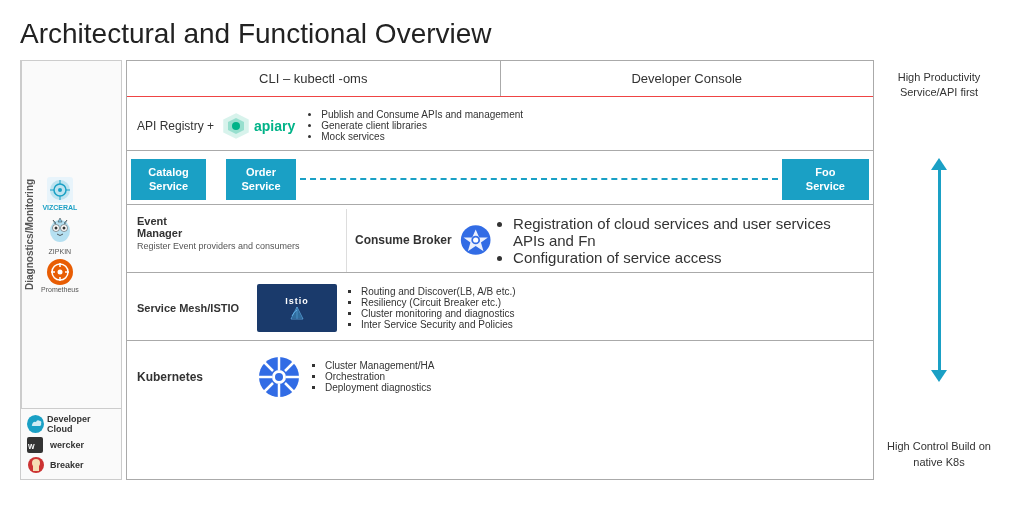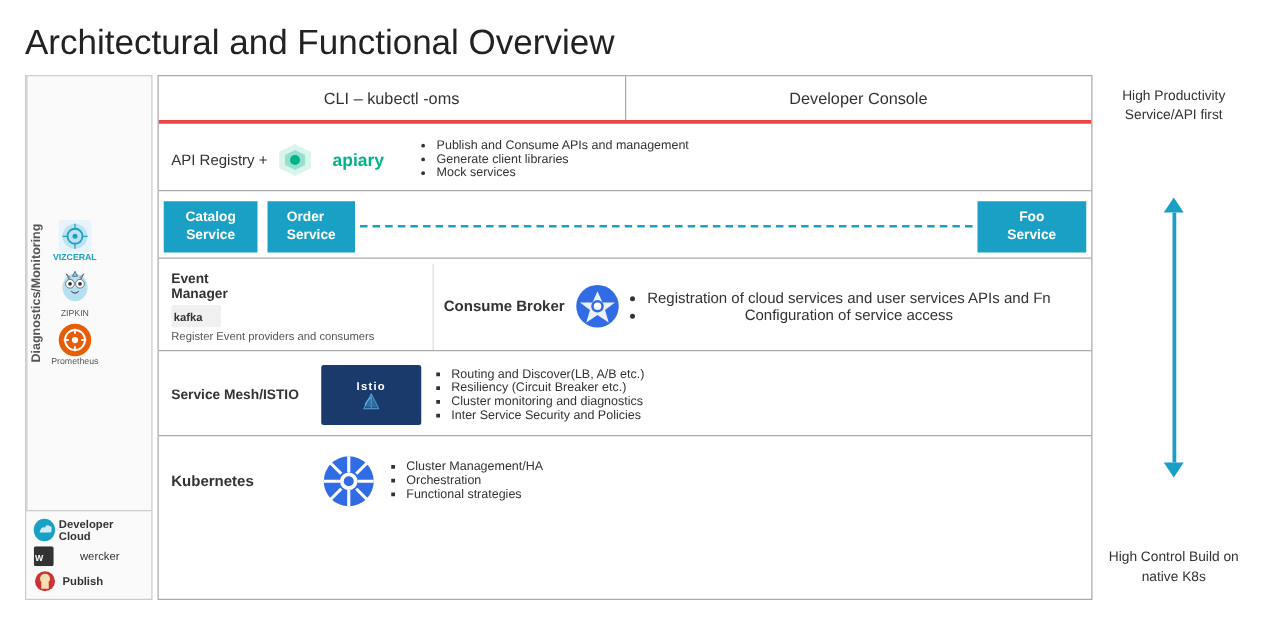--- a/index.html
+++ b/index.html
@@ -56,21 +56,21 @@
       color: #333;
       text-align: center;
       font-weight: normal;
       line-height: 1.4;
     }
 
     
     .row-top-bar {
       display: flex;
       flex-direction: row;
-      border-bottom: 3px solid #ef4444;
+      border-bottom: 1px solid #ef4444;
     }
     .top-bar-cli {
       flex: 1;
       text-align: center;
       padding: 10px;
       font-size: 13px;
       color: #333;
       border-right: 1px solid #aaa;
     }
     .top-bar-dev {
@@ -92,24 +92,24 @@
     .api-label {
       font-size: 12px;
       color: #333;
       margin-right: 8px;
       white-space: nowrap;
     }
     .apiary-logo {
       color: #00b388;
       font-size: 14px;
       font-weight: bold;
-      margin-right: 28px;
-      display: flex;
-      align-items: center;
-      gap: 16px;
+      margin-right: 12px;
+      display: flex;
+      align-items: center;
+      gap: 4px;
     }
     .apiary-icon {
       width: 28px;
       height: 28px;
     }
     .api-bullets {
       font-size: 10px;
       color: #333;
       list-style: disc;
       padding-left: 14px;
@@ -138,22 +138,22 @@
     .order-box {
       background: #1aa0c5;
       color: white;
       font-size: 11px;
       font-weight: bold;
       padding: 6px 10px;
       display: flex;
       align-items: center;
       justify-content: center;
       min-width: 70px;
-      text-align: left;
-      margin-left: 4px;
+      text-align: center;
+      margin-left: 16px;
       line-height: 1.3;
     }
     .foo-box {
       background: #1aa0c5;
       color: white;
       font-size: 11px;
       font-weight: bold;
       padding: 6px 24px;
       display: flex;
       align-items: center;
@@ -203,25 +203,24 @@
       font-size: 12px;
       font-weight: bold;
       color: #333;
       white-space: nowrap;
     }
     .k8s-icon-sm {
       width: 36px;
       height: 36px;
     }
     .broker-bullets {
-      font-size: 12px;
+      font-size: 15px;
       color: #333;
       list-style: disc;
       padding-left: 14px;
-      text-align: center;
     }
 
     .row-mesh {
       display: flex;
       flex-direction: row;
       border-bottom: 1px solid #aaa;
       min-height: 64px;
       align-items: center;
       padding: 6px 10px;
       gap: 10px;
@@ -395,31 +394,31 @@
           <span style="font-size:9px;color:#333;font-weight:bold;">Developer
 Cloud</span>
         </div>
         <div class="devcloud-row">
           <div style="width:16px;height:16px;">
             <svg width="16" height="16" viewBox="0 0 16 16">
               <rect width="16" height="16" rx="2" fill="#333"></rect>
               <text x="1" y="12" font-size="7" fill="white" font-weight="bold">W</text>
             </svg>
           </div>
-          <span style="font-size:9px;color:#333;font-weight:normal;margin-left:18px;">wercker</span>
+          <span style="font-size:9px;color:#333;font-weight:bold;margin-left:4px;">wercker</span>
         </div>
         <div class="devcloud-row">
           <div style="width:18px;height:18px;">
             <svg width="18" height="18" viewBox="0 0 18 18">
               <circle cx="9" cy="9" r="8" fill="#cc3333"></circle>
               <circle cx="9" cy="7" r="4" fill="#f5deb3"></circle>
               <rect x="6" y="10" width="6" height="5" fill="#f5deb3"></rect>
             </svg>
           </div>
-          <span style="font-size:9px;color:#333;font-weight:bold;margin-left:2px;">Publish</span>
+          <span style="font-size:9px;color:#333;font-weight:bold;margin-left:2px;">Breaker</span>
         </div>
       </div>
     </div>
 
     <div class="center-content">
 
       <div class="row-top-bar">
         <div class="top-bar-cli">CLI – kubectl -oms</div>
         <div class="top-bar-dev">Developer Console</div>
       </div>
@@ -458,26 +457,20 @@
         <div style="padding:4px 4px;display:flex;align-items:center;">
           <div class="foo-box">
             <span>Foo<br>Service</span>
           </div>
         </div>
       </div>
 
       <div class="row-event">
         <div class="event-left">
           <span class="event-title">Event<br>Manager</span>
-          <div class="kafka-icon">
-            <svg width="40" height="18" viewBox="0 0 40 18">
-              <rect width="40" height="18" rx="2" fill="#f0f0f0"></rect>
-              <text x="2" y="13" font-size="9" fill="#333" font-weight="bold">kafka</text>
-            </svg>
-          </div>
           <span style="font-size:9px;color:#555;margin-top:2px;">Register Event providers and consumers</span>
         </div>
         <div class="broker-area">
           <span class="broker-label">Consume Broker</span>
 
           <svg class="k8s-icon-sm" width="36" height="36" viewBox="0 0 36 36">
             <circle cx="18" cy="18" r="17" fill="#326CE5"></circle>
             <path d="M18 6 L22 15 L32 15 L24 21 L27 31 L18 25 L9 31 L12 21 L4 15 L14 15 Z" fill="white" opacity="0.9"></path>
             <circle cx="18" cy="18" r="5" fill="#326CE5"></circle>
             <circle cx="18" cy="18" r="3" fill="white"></circle>
@@ -522,21 +515,21 @@
           <line x1="2" y1="22" x2="15" y2="22" stroke="white" stroke-width="2.5"></line>
           <line x1="29" y1="22" x2="42" y2="22" stroke="white" stroke-width="2.5"></line>
           <line x1="7" y1="7" x2="16" y2="16" stroke="white" stroke-width="2.5"></line>
           <line x1="28" y1="28" x2="37" y2="37" stroke="white" stroke-width="2.5"></line>
           <line x1="37" y1="7" x2="28" y2="16" stroke="white" stroke-width="2.5"></line>
           <line x1="16" y1="28" x2="7" y2="37" stroke="white" stroke-width="2.5"></line>
         </svg>
         <ul class="k8s-bullets">
           <li>Cluster Management/HA</li>
           <li>Orchestration</li>
-          <li>Functional strategies</li>
+          <li>Deployment diagnostics</li>
         </ul>
       </div>
 
     </div>
 
     <div class="right-arrow">
       <div class="arrow-label">High Productivity
 Service/API first</div>
       <div style="display:flex;flex-direction:column;align-items:center;flex:1;justify-content:center;padding:6px 0;">
         <div style="width:0;height:0;border-left:8px solid transparent;border-right:8px solid transparent;border-bottom:12px solid #1aa0c5;"></div>

